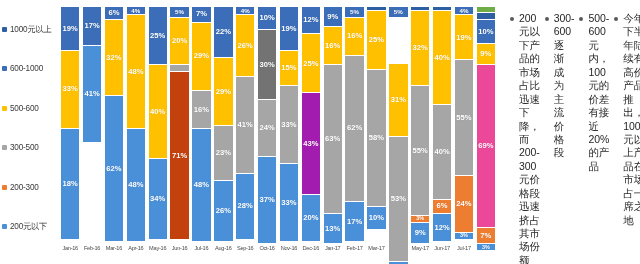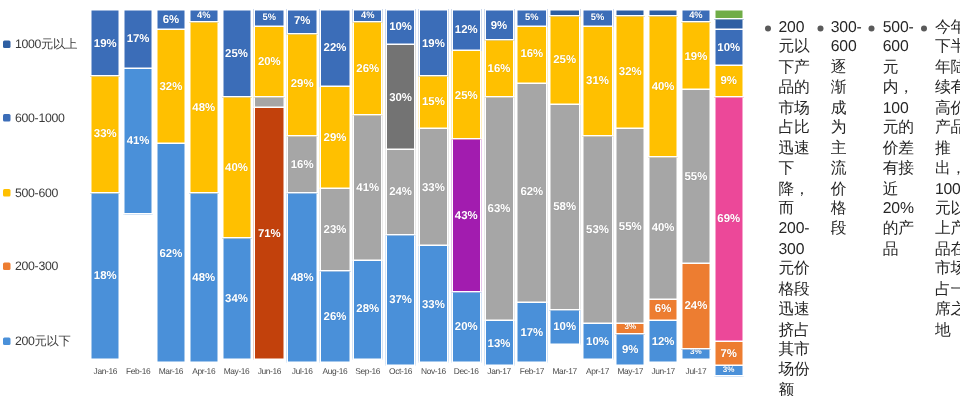--- a/index.html
+++ b/index.html
@@ -143,20 +143,24 @@
       </div>
       <div class="legend-item">
         <span class="legend-swatch" style="background: rgb(59, 109, 184);"></span>
         <span class="legend-label">600-1000</span>
       </div>
       <div class="legend-item">
         <span class="legend-swatch" style="background: rgb(255, 192, 0);"></span>
         <span class="legend-label">500-600</span>
       </div>
       <div class="legend-item">
+        <span class="legend-swatch" style="background: rgb(166, 166, 166);"></span>
+        <span class="legend-label">300-500</span>
+      </div>
+      <div class="legend-item">
         <span class="legend-swatch" style="background: rgb(237, 125, 49);"></span>
         <span class="legend-label">200-300</span>
       </div>
       <div class="legend-item">
         <span class="legend-swatch" style="background: rgb(74, 144, 217);"></span>
         <span class="legend-label">200元以下</span>
       </div>
     </div>
 
   <div class="chart-area">
@@ -346,21 +350,21 @@
             <span>58%</span>
           </div>
           <div class="seg" title="200元以下 10%" style="flex: 0 0 10%; background: rgb(74, 144, 217);">
             <span>10%</span>
           </div>
         </div>
         <div class="bar-col">
           <div class="seg" title="600-1000 5%" style="flex: 0 0 5%; background: rgb(59, 109, 184);">
             <span style="font-size: 6.2px;">5%</span>
           </div>
-          <div class="seg" title="500-600 31%" style="flex: 0 0 31%; background: rgb(255, 192, 0);">
+          <div class="seg" title="500-600 31%" style="flex: 0 0 31%; background: rgb(255, 192, 0); margin-top: 46px;">
             <span>31%</span>
           </div>
           <div class="seg" title="300-500 53%" style="flex: 0 0 53%; background: rgb(166, 166, 166);">
             <span>53%</span>
           </div>
           <div class="seg" title="200元以下 10%" style="flex: 0 0 10%; background: rgb(74, 144, 217);">
             <span>10%</span>
           </div>
         </div>
         <div class="bar-col">

